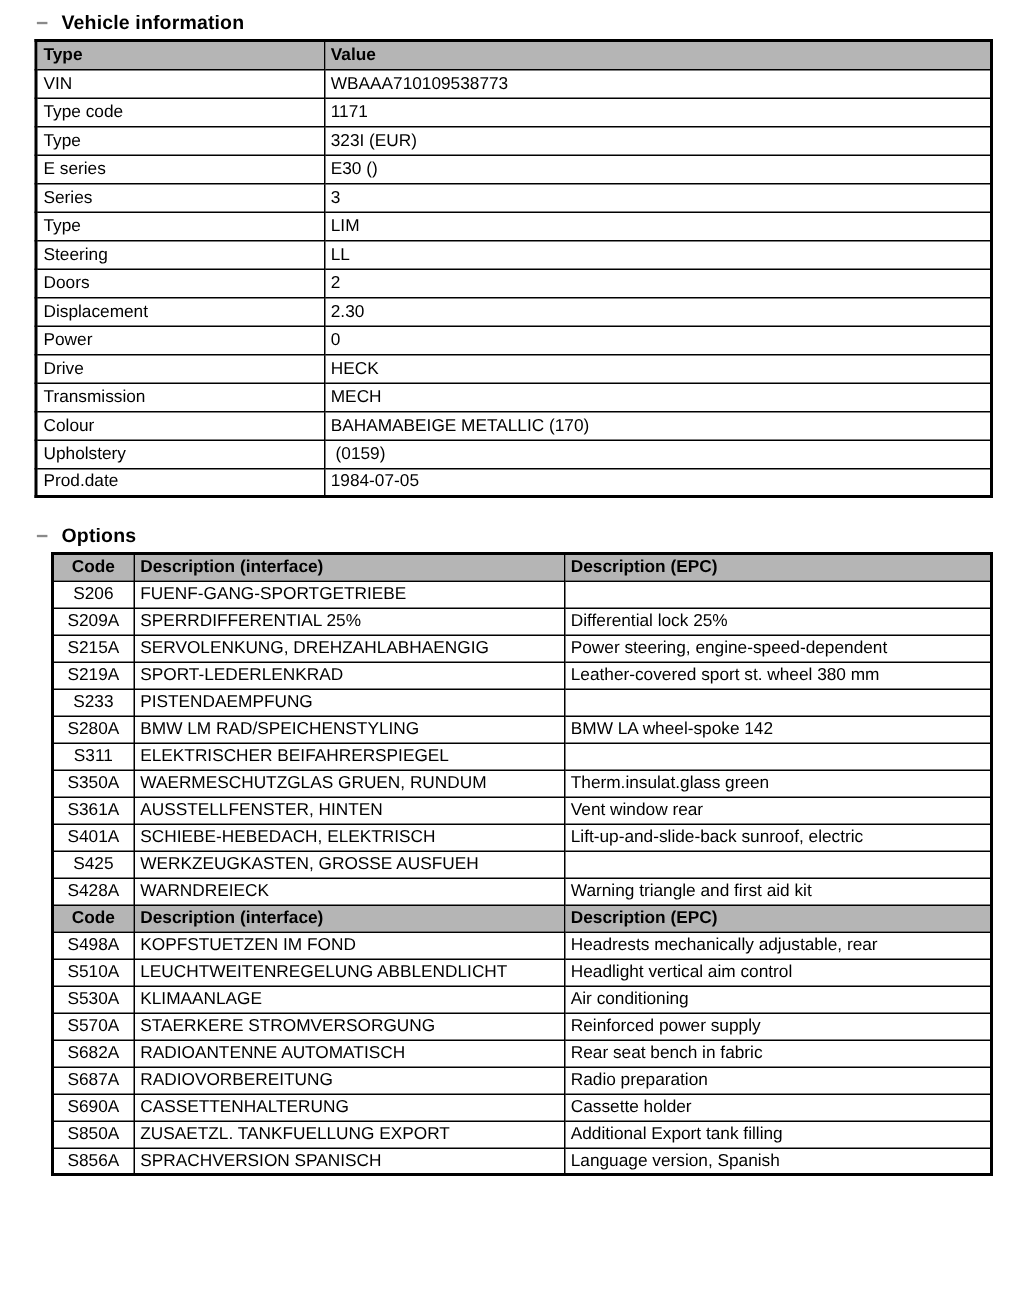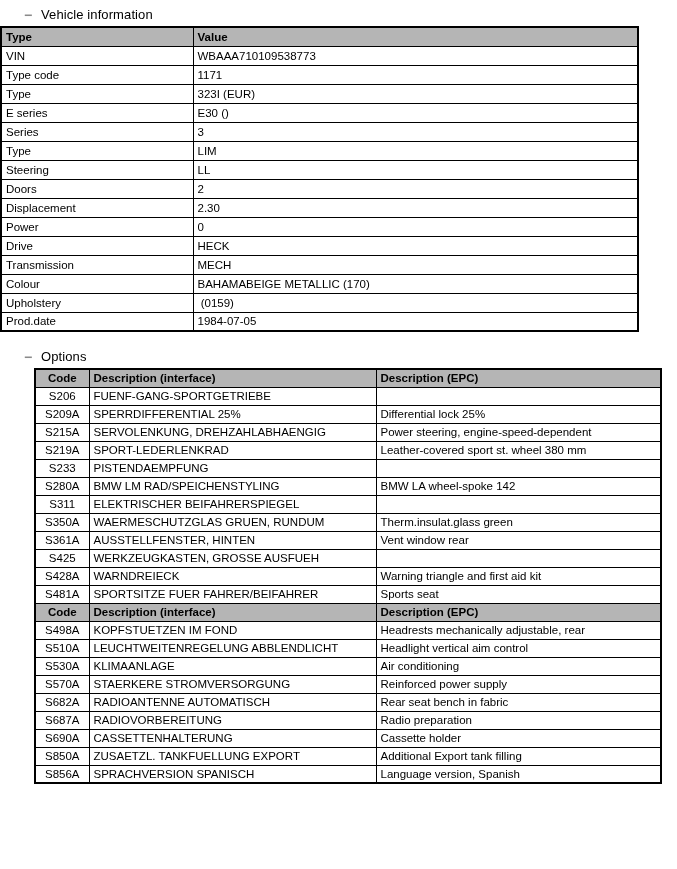--- a/index.html
+++ b/index.html
@@ -22,30 +22,30 @@
     color: #8a8a8a;
     font-weight: bold;
     font-size: 14px;
     line-height: 12px;
     width: 11px;
     margin-right: 6px;
     cursor: pointer;
     user-select: none;
   }
   .section-title {
-    font-weight: normal;
+    font-weight: bold;
     font-size: 13px;
     letter-spacing: 0.1px;
   }
   table {
     border-collapse: collapse;
     table-layout: fixed;
     border: 2px solid #000000;
   }
-  #vehicle-table { width: 637px; border-radius: 22px; }
+  #vehicle-table { margin-left: 23px; width: 637px; border-radius: 22px; }
   #options-table { margin-left: 34px; width: 626px; }
   #vehicle-table tr { height: 19px; }
   #options-table tr { height: 18px; padding-left: 16px; }
   th, td {
     border: 1px solid #000000;
     font-size: 11.5px;
     padding: 0 4px;
     white-space: pre;
     overflow: hidden;
     vertical-align: middle;
@@ -227,39 +227,39 @@
         <td>WAERMESCHUTZGLAS GRUEN, RUNDUM</td>
         <td>Therm.insulat.glass green</td>
       </tr>
 
       <tr>
         <td class="center">S361A</td>
         <td>AUSSTELLFENSTER, HINTEN</td>
         <td>Vent window rear</td>
       </tr>
 
+      <tr>
+        <td class="center">S401A</td>
+        <td>SCHIEBE-HEBEDACH, ELEKTRISCH</td>
+        <td>Lift-up-and-slide-back sunroof, electric</td>
+      </tr>
 
 
       <tr>
         <td class="center">S425</td>
         <td>WERKZEUGKASTEN, GROSSE AUSFUEH</td>
         <td></td>
       </tr>
 
       <tr>
         <td class="center">S428A</td>
         <td>WARNDREIECK</td>
         <td>Warning triangle and first aid kit</td>
       </tr>
 
-      <tr>
-        <td class="center">S481A</td>
-        <td>SPORTSITZE FUER FAHRER/BEIFAHRER</td>
-        <td>Sports seat</td>
-      </tr>
     </tbody>
   <tbody>
     <tr>
       <th class="center">Code</th>
       <th>Description (interface)</th>
       <th>Description (EPC)</th>
     </tr>
   </tbody>
   <tbody>
 

